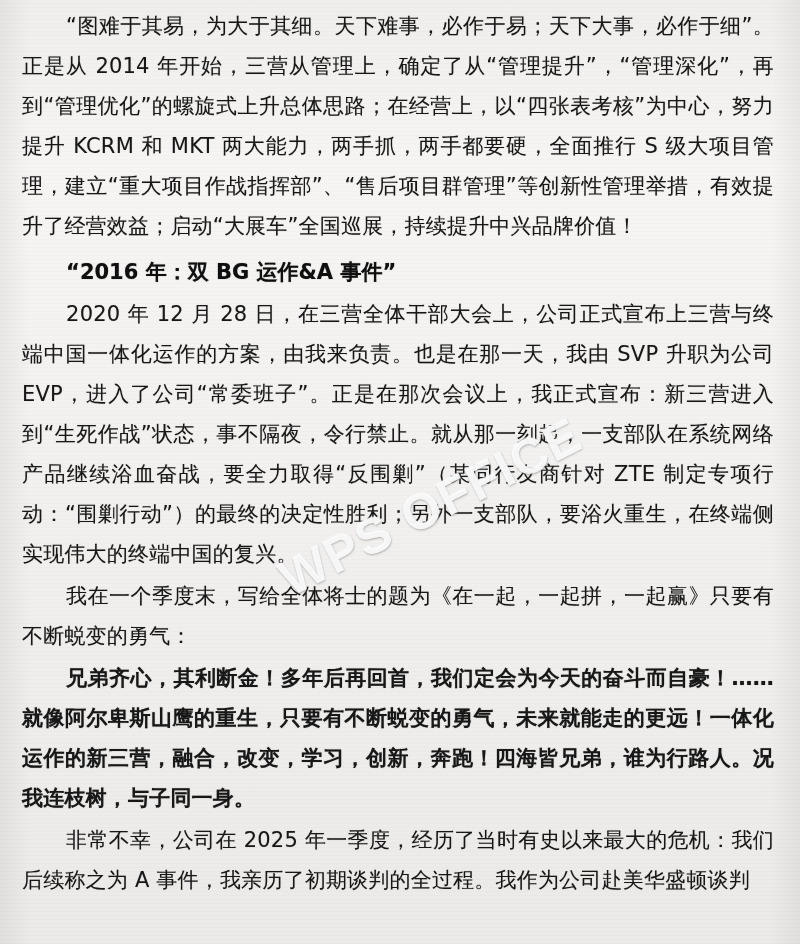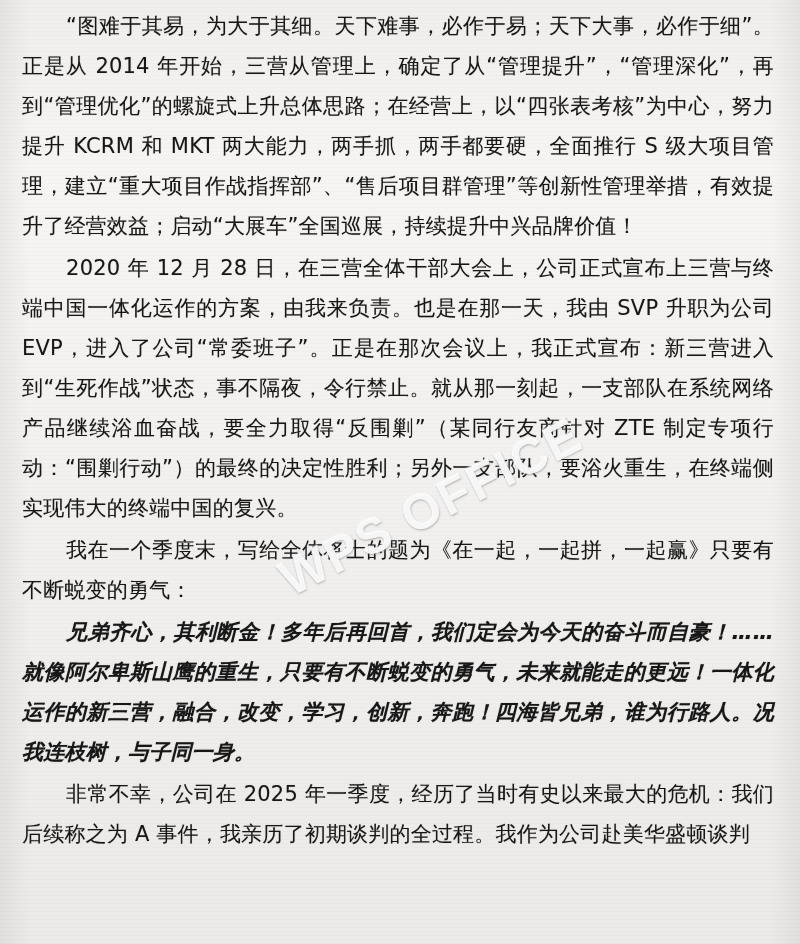--- a/index.html
+++ b/index.html
@@ -49,21 +49,20 @@
     font-size: 21px;
     line-height: 40px;
     color: #0f0f0f;
     font-weight: bold;
     text-indent: 2.1em;
     text-shadow: 0 0 1px rgba(0,0,0,0.45);
   }
   p.bold-para {
     font-weight: bold;
     text-shadow: 0 0 1px rgba(0,0,0,0.4);
-    font-style: italic;
   }
   
   .watermark {
     position: absolute;
     z-index: 3;
     left: 270px;
     top: 556px;
     transform: rotate(-27deg);
     transform-origin: left top;
     font-family: "Liberation Sans", sans-serif;
@@ -96,20 +95,21 @@
 </style>
 </head>
 <body>
 
 <div class="page">
   <div class="noise"></div>
   <div class="edge-shade"></div>
 
   <div class="doc-body">
     <p class="para indent">“图难于其易，为大于其细。天下难事，必作于易；天下大事，必作于细”。正是从 2014 年开始，三营从管理上，确定了从“管理提升”，“管理深化”，再到“管理优化”的螺旋式上升总体思路；在经营上，以“四张表考核”为中心，努力提升 KCRM 和 MKT 两大能力，两手抓，两手都要硬，全面推行 S 级大项目管理，建立“重大项目作战指挥部”、“售后项目群管理”等创新性管理举措，有效提升了经营效益；启动“大展车”全国巡展，持续提升中兴品牌价值！</p>
+    <p class="heading">“2016 年：双 BG 运作&amp;A 事件”</p>
     <p class="para indent">2020 年 12 月 28 日，在三营全体干部大会上，公司正式宣布上三营与终端中国一体化运作的方案，由我来负责。也是在那一天，我由 SVP 升职为公司 EVP，进入了公司“常委班子”。正是在那次会议上，我正式宣布：新三营进入到“生死作战”状态，事不隔夜，令行禁止。就从那一刻起，一支部队在系统网络产品继续浴血奋战，要全力取得“反围剿”（某同行友商针对 ZTE 制定专项行动：“围剿行动”）的最终的决定性胜利；另外一支部队，要浴火重生，在终端侧实现伟大的终端中国的复兴。</p>
     <p class="para indent">我在一个季度末，写给全体将士的题为《在一起，一起拼，一起赢》只要有不断蜕变的勇气：</p>
     <p class="para indent bold-para">兄弟齐心，其利断金！多年后再回首，我们定会为今天的奋斗而自豪！……就像阿尔卑斯山鹰的重生，只要有不断蜕变的勇气，未来就能走的更远！一体化运作的新三营，融合，改变，学习，创新，奔跑！四海皆兄弟，谁为行路人。况我连枝树，与子同一身。</p>
     <p class="para indent">非常不幸，公司在 2025 年一季度，经历了当时有史以来最大的危机：我们后续称之为 A 事件，我亲历了初期谈判的全过程。我作为公司赴美华盛顿谈判</p>
   </div>
 
   <div class="watermark">WPS OFFICE</div>
 </div>
 
 </body></html>

